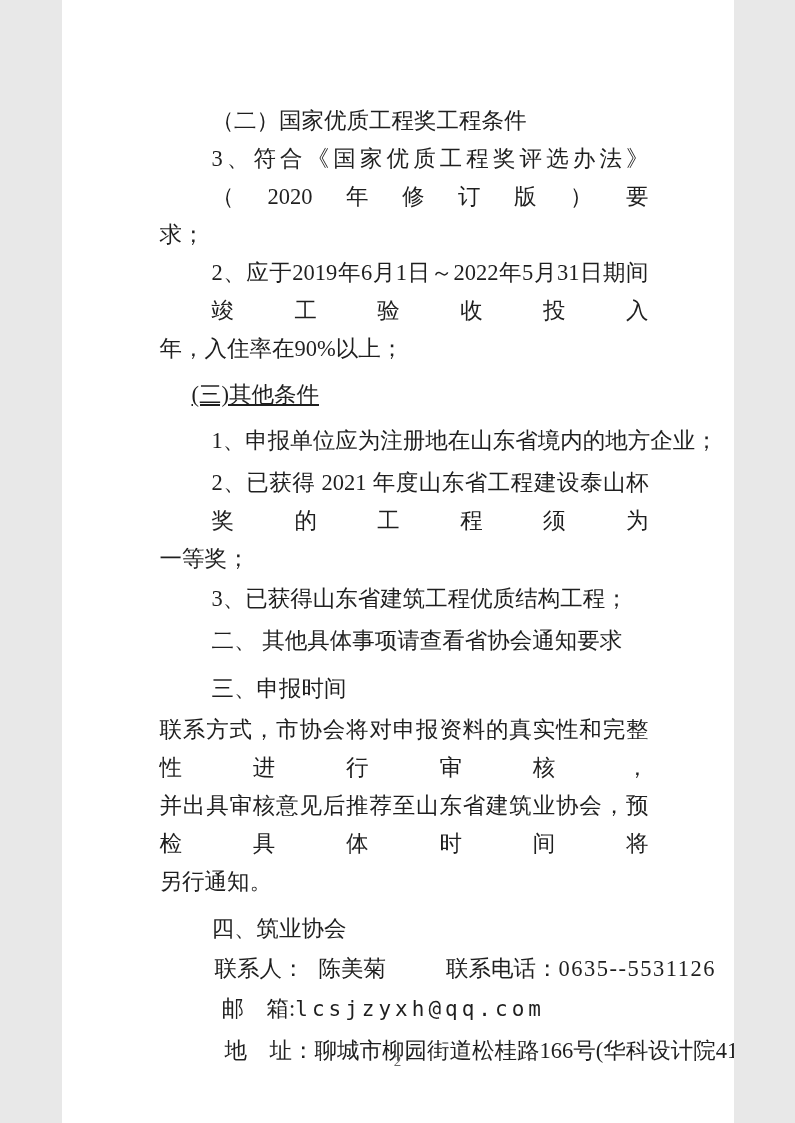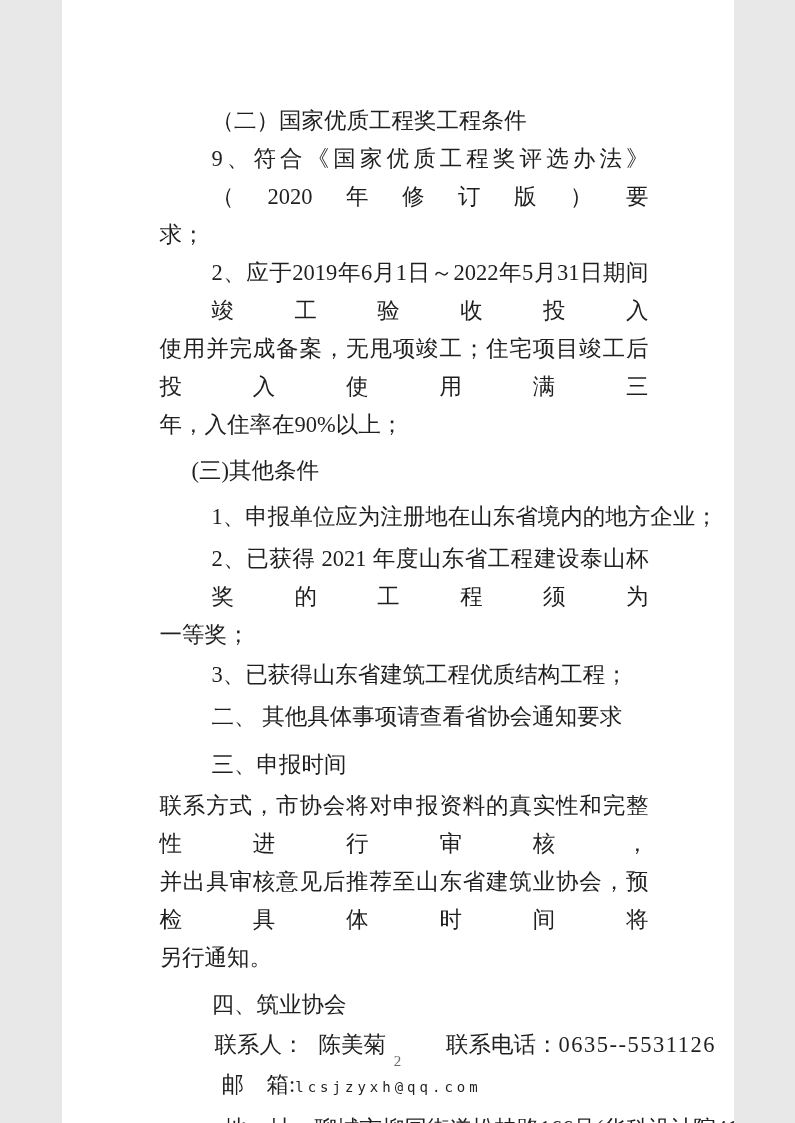--- a/index.html
+++ b/index.html
@@ -31,21 +31,21 @@
   .line.full {
     white-space: normal;
     text-align-last: justify;
   }
   .line.first { padding-left: 52px; }
 
   
   .para-0  { margin-top: 0; }
   .para-1  { margin-top: 0; }
   .para-2  { margin-top: 0; }
-  .para-3  { margin-top: 8px; }
+  .para-3  { margin-top: 8px; text-decoration: underline; }
   .para-4  { margin-top: 8px; }
   .para-5  { margin-top: 4px; }
   .para-6  { margin-top: 2px; }
   .para-7  { margin-top: 1px; }
   .para-8  { margin-top: 4px; }
   .para-9  { margin-top: 10px; }
   .para-10 { margin-top: 3px; }
   .para-11 { margin-top: 9px; }
 
   
@@ -54,21 +54,21 @@
   .contact-row { line-height: 38px; white-space: nowrap; }
   .row-person  { margin-top: 2px;  padding-left: 55px; }
   .row-email   { margin-top: 2px;  padding-left: 62px; }
   .row-address { margin-top: 4px;  padding-left: 65px; }
 
   .person-name { margin-left: 14px; }
   .phone-label { margin-left: 60px; }
   .phone-value { letter-spacing: 1.5px; }
   .email-value {
     font-family: "DejaVu Sans Mono", "Liberation Mono", monospace;
-    font-size: 14px;
+    font-size: 21px;
     letter-spacing: 4px;
   }
 
   .page-footer {
     position: absolute;
     top: 1051px;
     left: 0;
     width: 100%;
     text-align: center;
     font-size: 15px;
@@ -81,26 +81,25 @@
 
 <div class="page">
 
   <div class="doc-body">
 
     <div>
         <div class="para para-0">
           <div class="line first last">（二）国家优质工程奖工程条件</div>
         </div>
         <div class="para para-1">
-          <div class="line first full">9、符合《国家优质工程奖评选办法》（2020年修订版）要</div>
+          <div class="line first full">3、符合《国家优质工程奖评选办法》（2020年修订版）要</div>
           <div class="line last">求；</div>
         </div>
         <div class="para para-2">
           <div class="line first full">2、应于2019年6月1日～2022年5月31日期间竣工验收投入</div>
-          <div class="line full">使用并完成备案，无甩项竣工；住宅项目竣工后投入使用满三</div>
           <div class="line last">年，入住率在90%以上；</div>
         </div>
         <div class="para para-3">
           <div class="line first last">(三)其他条件</div>
         </div>
         <div class="para para-4">
           <div class="line first last">1、申报单位应为注册地在山东省境内的地方企业；</div>
         </div>
         <div class="para para-5">
           <div class="line first full">2、已获得 2021 年度山东省工程建设泰山杯奖的工程须为</div>

